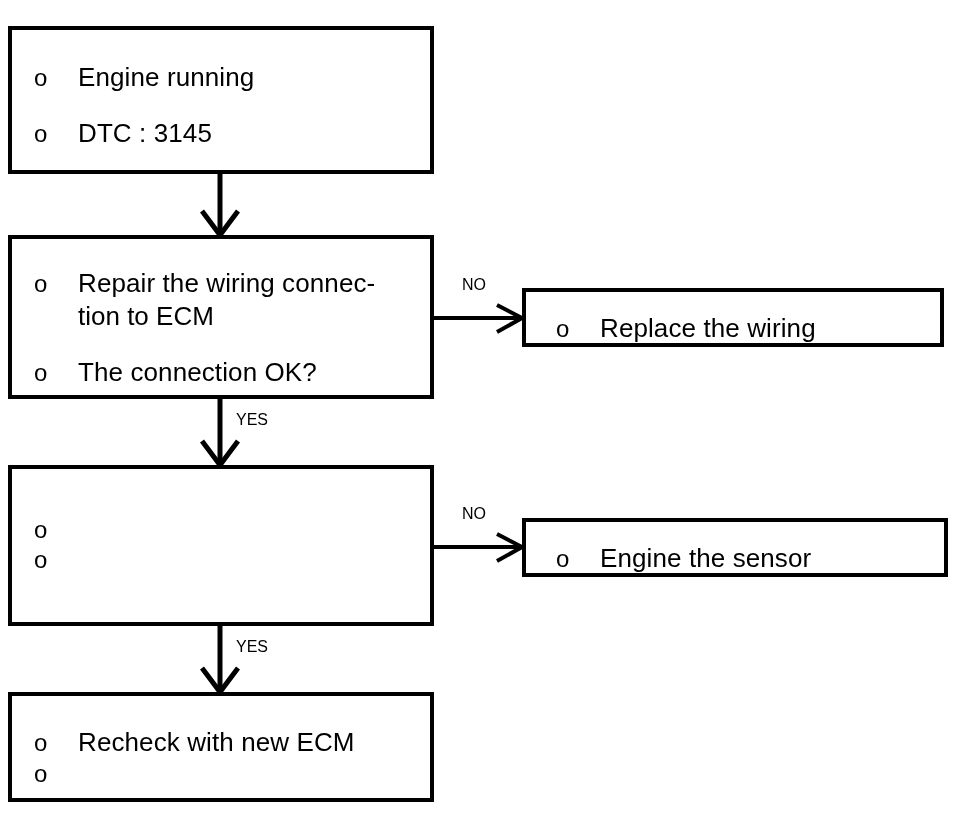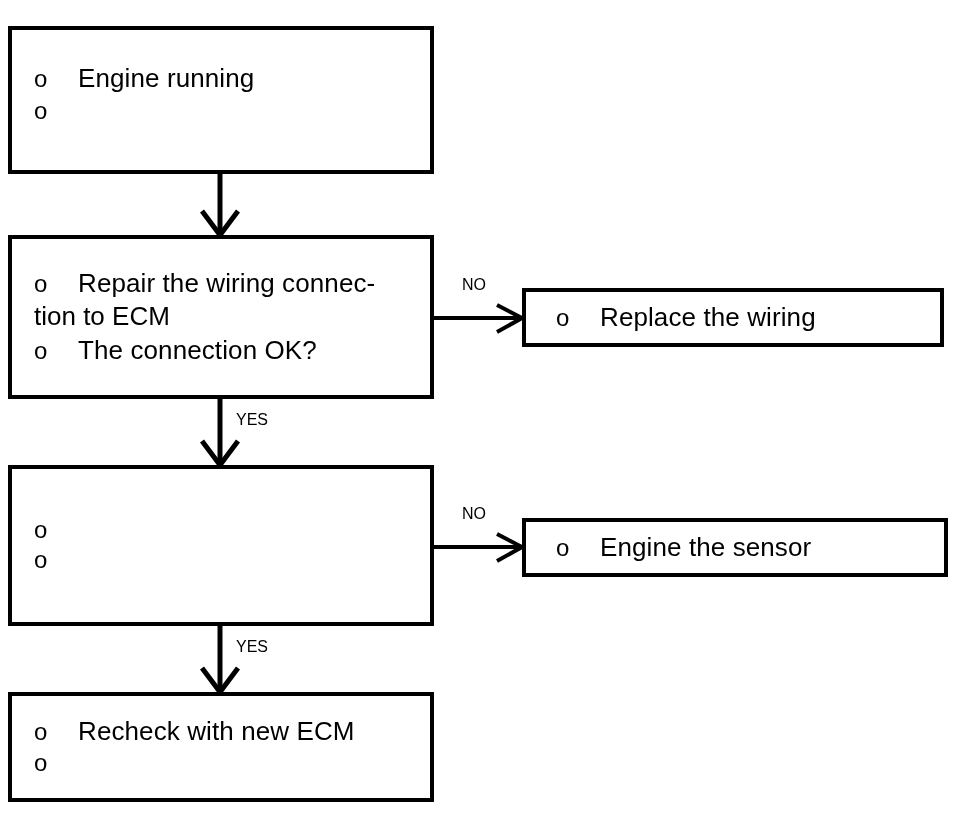--- a/index.html
+++ b/index.html
@@ -40,25 +40,27 @@
     flex: 0 0 44px;
     font-size: 24px;
     line-height: 1.28;
     color: #000000;
   }
   .bullet-text {
     font-size: 26px;
     line-height: 1.28;
     color: #000000;
     letter-spacing: 0.1px;
+    margin-top: 22px;
   }
   .cont-text {
     font-size: 26px;
     line-height: 1.28;
     color: #000000;
+    margin-left: 44px;
     white-space: nowrap;
   }
   .edge-label {
     position: absolute;
     font-size: 16px;
     color: #000000;
     white-space: nowrap;
   }
   svg.connectors {
     position: absolute;
@@ -103,20 +105,21 @@
   </svg>
 
   <div class="node" style="left:8px; top:26px; width:426px; height:148px;">
     <div class="node-inner" style="top:46%;">
       <div class="bullet-line">
         <span class="bullet">o</span>
         <span class="bullet-text">Engine running</span>
       </div>
       <div class="bullet-line">
         <span class="bullet">o</span>
+        <span class="bullet-text">DTC : 3145</span>
       </div>
     </div>
   </div>
 
   <div class="node" style="left:8px; top:235px; width:426px; height:164px;">
     <div class="node-inner">
       <div class="bullet-line">
         <span class="bullet">o</span>
         <span class="bullet-text">Repair the wiring connec-</span>
       </div>

